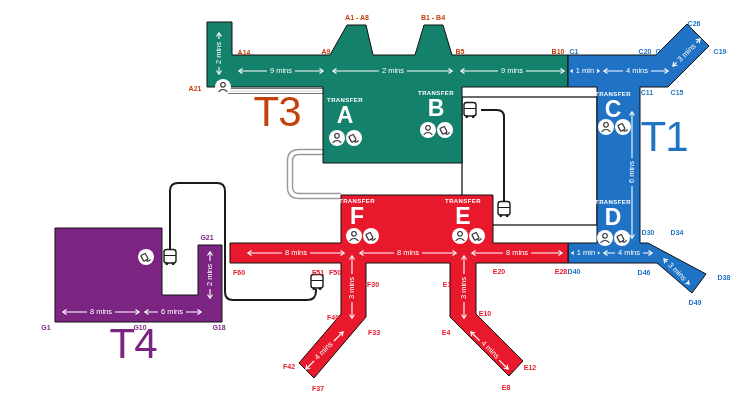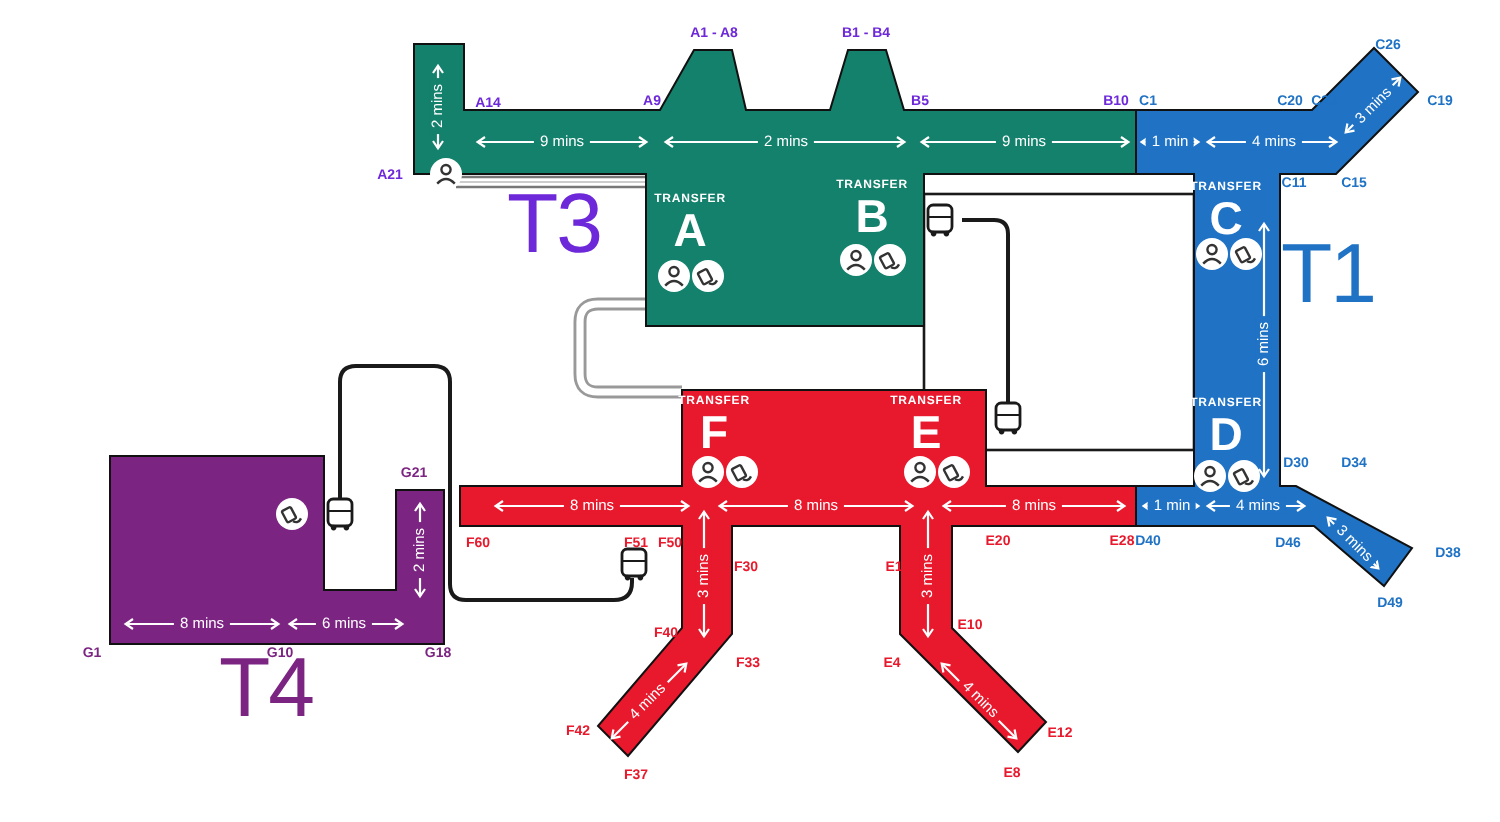--- a/index.html
+++ b/index.html
@@ -1,21 +1,21 @@
 <!DOCTYPE html>
 <html><head>
 <meta charset="utf-8">
 <style>
   html,body{margin:0;padding:0;background:#fff;}
   .stage{position:relative;width:750px;height:411px;background:#fff;overflow:hidden;
          font-family:"Liberation Sans",sans-serif;}
   .stage svg{position:absolute;left:0;top:0;}
   .gate{position:absolute;transform:translate(-50%,-50%);font-size:7px;font-weight:bold;
         white-space:nowrap;line-height:1;}
-  .g-teal{color:#6d28d9}.g-blue{color:#1F72C4}.g-red{color:#E8192C}.g-purple{color:#7C2482}
+  .g-teal{color:#c2410c}.g-blue{color:#1F72C4}.g-red{color:#E8192C}.g-purple{color:#7C2482}
   .time{position:absolute;transform:translate(-50%,-50%);font-size:7.5px;color:#fff;
         padding:0 3px;white-space:nowrap;line-height:1.1;}
   .bg-teal{background:#14816C}.bg-blue{background:#1F72C4}.bg-red{background:#E8192C}.bg-purple{background:#7C2482}
   .rotm90{transform:translate(-50%,-50%) rotate(-90deg);}
   .rot45{transform:translate(-50%,-50%) rotate(45deg);}
   .rotm45{transform:translate(-50%,-50%) rotate(-45deg);}
   .tname{position:absolute;transform:translate(-50%,-50%);font-size:42px;font-weight:300;
          letter-spacing:-1px;line-height:1;}
   .transfer{position:absolute;transform:translate(-50%,0);text-align:center;color:#fff;line-height:1;}
   .transfer .t-label{font-size:6px;font-weight:bold;letter-spacing:.4px;}

